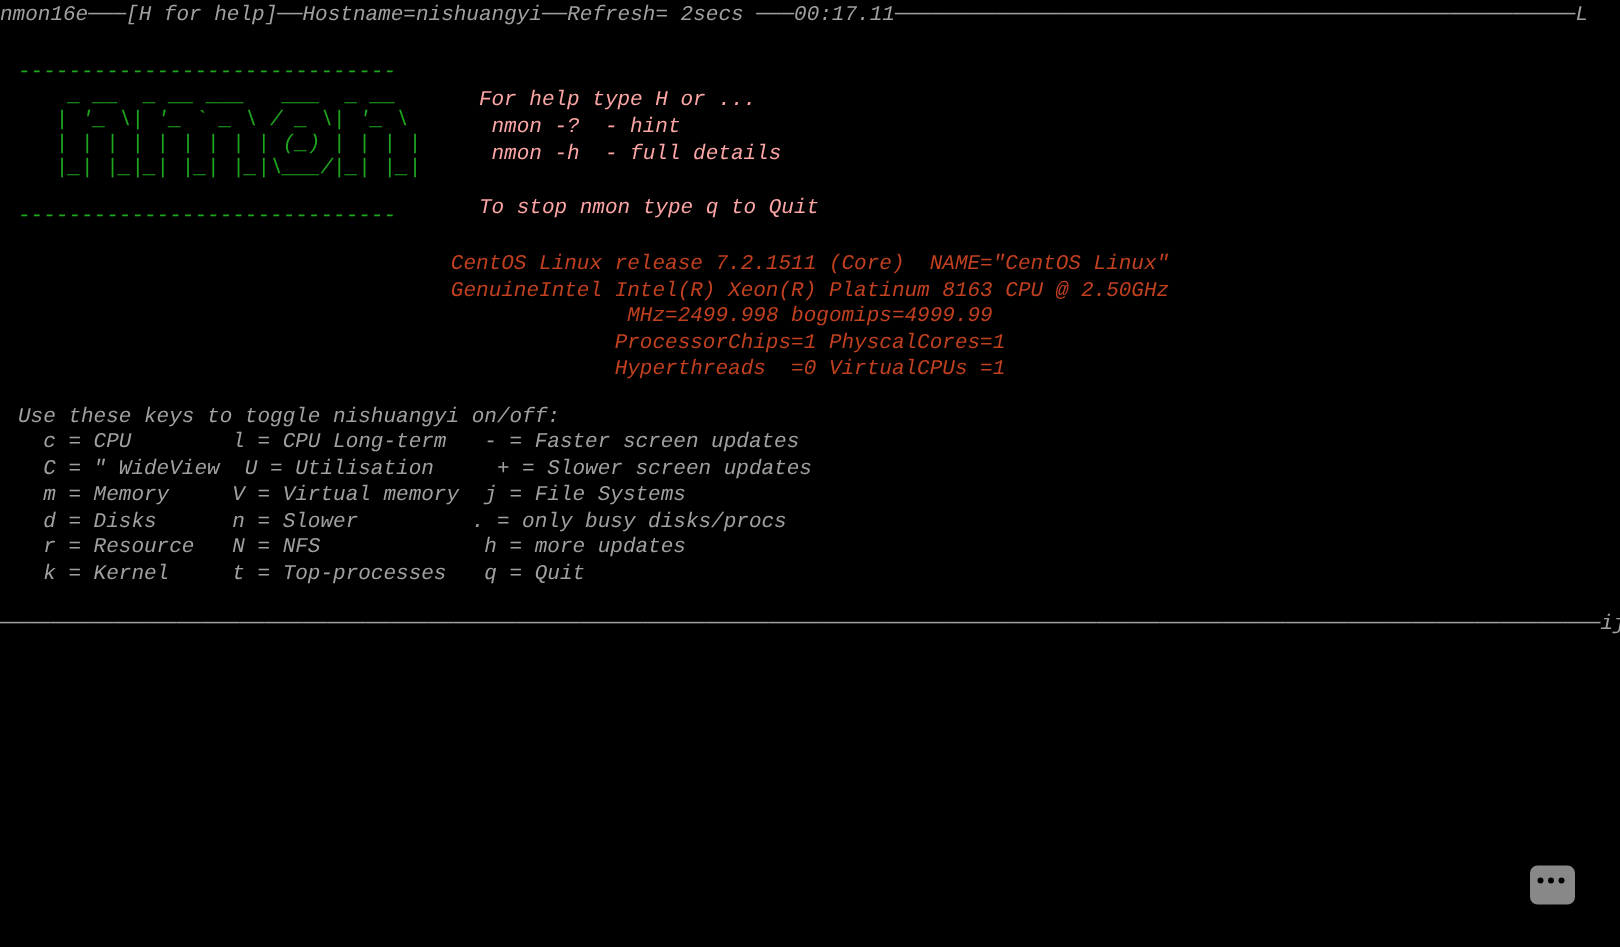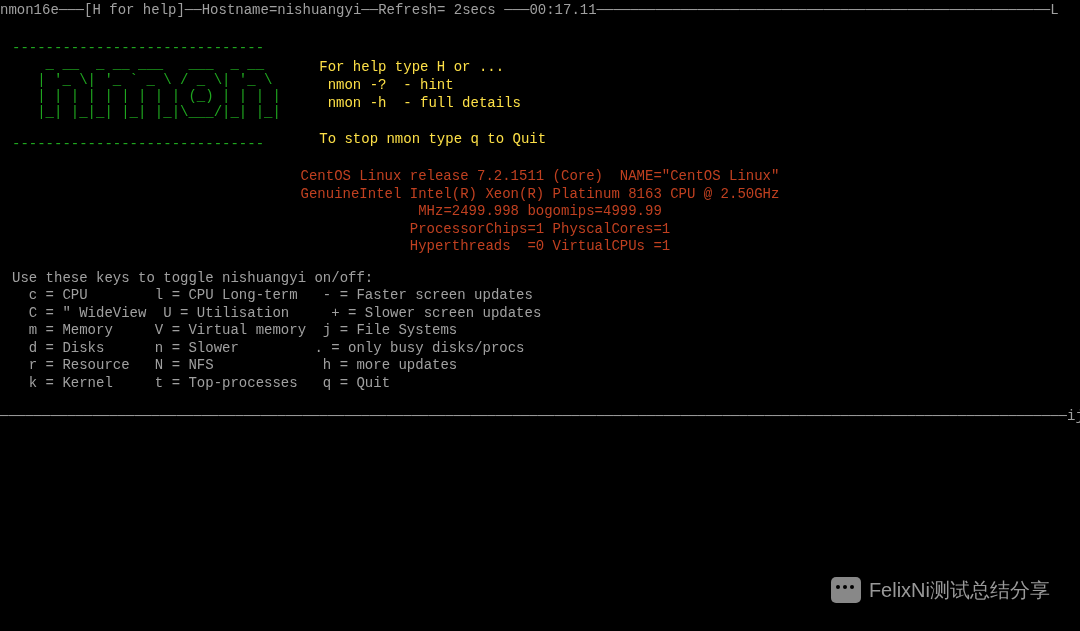--- a/index.html
+++ b/index.html
@@ -1,15 +1,15 @@
 <!DOCTYPE html>
 <html><head>
   <meta charset="utf-8">
   <style>
-    * { margin: 0; padding: 0; box-sizing: border-box; }
+    * { margin: 0; padding: 0; box-sizing: border-box; font-style: italic; }
     body {
       width: 1080px;
       height: 631px;
       background: #000;
       font-family: 'Courier New', monospace;
       font-size: 14px;
       line-height: 1.25;
       color: #a0a0a0;
       overflow: hidden;
       position: relative;
@@ -27,21 +27,21 @@
       gap: 30px;
       margin-top: 18px;
     }
     .ascii-art {
       color: #1fa61f;
       white-space: pre;
       font-size: 14px;
       line-height: 1.15;
     }
     .help-text {
-      color: #fde047;
+      color: #fca5a5;
       white-space: pre;
       line-height: 1.3;
     }
     .sysinfo {
       color: #c04020;
       margin-top: 16px;
       white-space: pre;
       line-height: 1.25;
       text-align: center;
     }
@@ -142,14 +142,13 @@
 <div class="footer-line">───────────────────────────────────────────────────────────────────────────────────────────────────────────────────────────────<span>ij</span></div>
 
 <div class="watermark">
   <div class="watermark-icon">
     <div class="watermark-dots">
         <span></span>
         <span></span>
         <span></span>
       </div>
   </div>
-  <div class="watermark-text">FelixNi测试总结分享</div>
 </div>
 
 </body></html>

